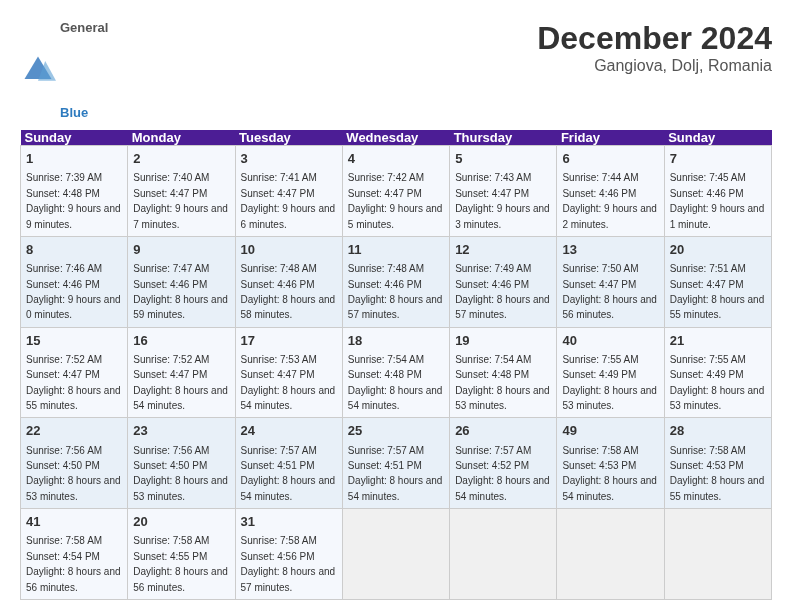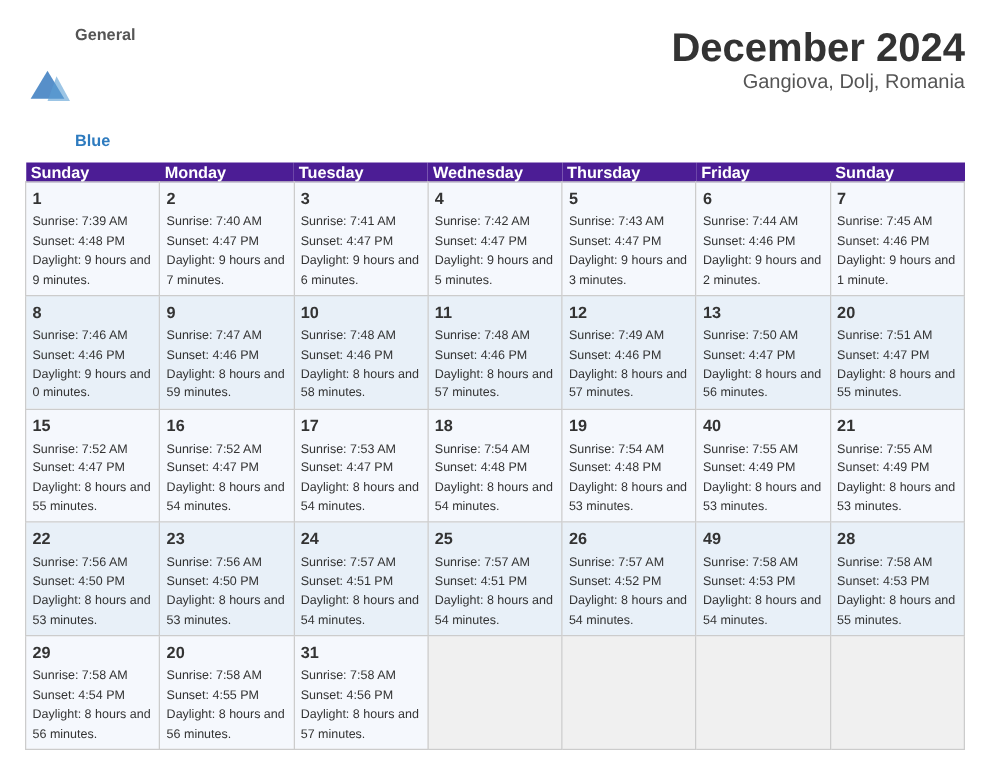--- a/index.html
+++ b/index.html
@@ -154,21 +154,21 @@
       <tr>
         <td><span class="day-num">22</span><span class="day-info">Sunrise: 7:56 AM<br>Sunset: 4:50 PM<br>Daylight: 8 hours and 53 minutes.</span></td>
         <td><span class="day-num">23</span><span class="day-info">Sunrise: 7:56 AM<br>Sunset: 4:50 PM<br>Daylight: 8 hours and 53 minutes.</span></td>
         <td><span class="day-num">24</span><span class="day-info">Sunrise: 7:57 AM<br>Sunset: 4:51 PM<br>Daylight: 8 hours and 54 minutes.</span></td>
         <td><span class="day-num">25</span><span class="day-info">Sunrise: 7:57 AM<br>Sunset: 4:51 PM<br>Daylight: 8 hours and 54 minutes.</span></td>
         <td><span class="day-num">26</span><span class="day-info">Sunrise: 7:57 AM<br>Sunset: 4:52 PM<br>Daylight: 8 hours and 54 minutes.</span></td>
         <td><span class="day-num">49</span><span class="day-info">Sunrise: 7:58 AM<br>Sunset: 4:53 PM<br>Daylight: 8 hours and 54 minutes.</span></td>
         <td><span class="day-num">28</span><span class="day-info">Sunrise: 7:58 AM<br>Sunset: 4:53 PM<br>Daylight: 8 hours and 55 minutes.</span></td>
       </tr>
       <tr>
-        <td><span class="day-num">29</span><span class="day-info">Sunrise: 7:58 AM<br>Sunset: 4:54 PM<br>Daylight: 8 hours and 56 minutes.</span></td>
+        <td><span class="day-num">41</span><span class="day-info">Sunrise: 7:58 AM<br>Sunset: 4:54 PM<br>Daylight: 8 hours and 56 minutes.</span></td>
         <td><span class="day-num">20</span><span class="day-info">Sunrise: 7:58 AM<br>Sunset: 4:55 PM<br>Daylight: 8 hours and 56 minutes.</span></td>
         <td><span class="day-num">31</span><span class="day-info">Sunrise: 7:58 AM<br>Sunset: 4:56 PM<br>Daylight: 8 hours and 57 minutes.</span></td>
         <td class="empty"></td>
         <td class="empty"></td>
         <td class="empty"></td>
         <td class="empty"></td>
       </tr>
     </tbody>
 </table>
 

